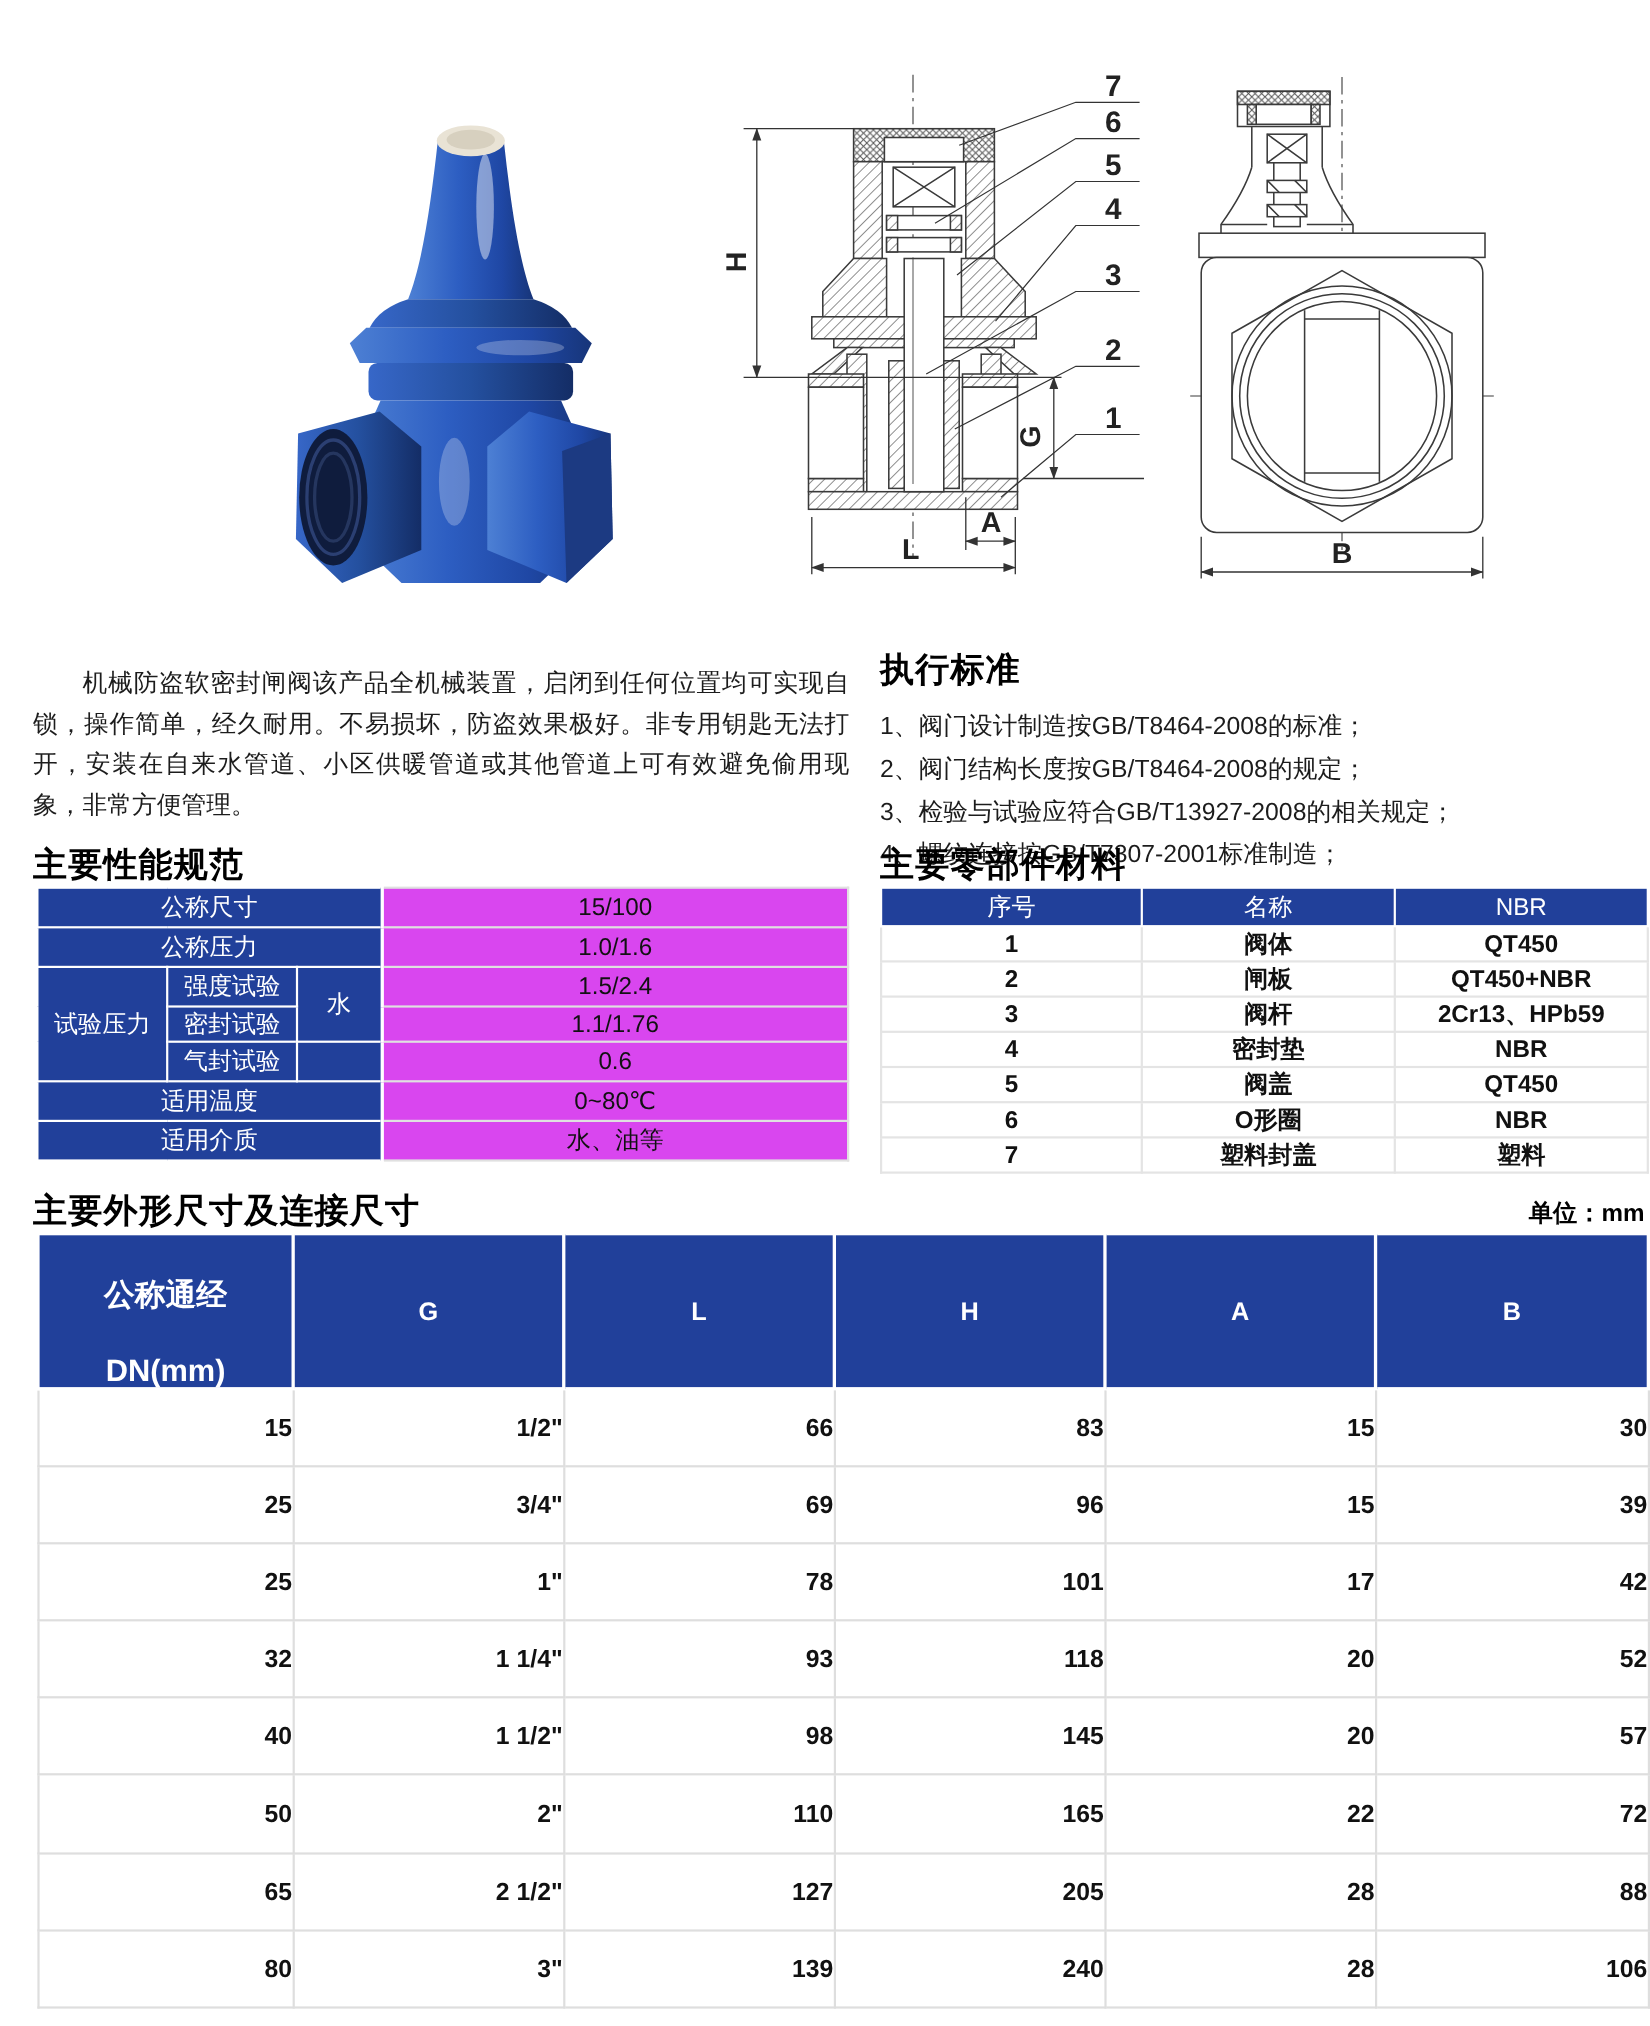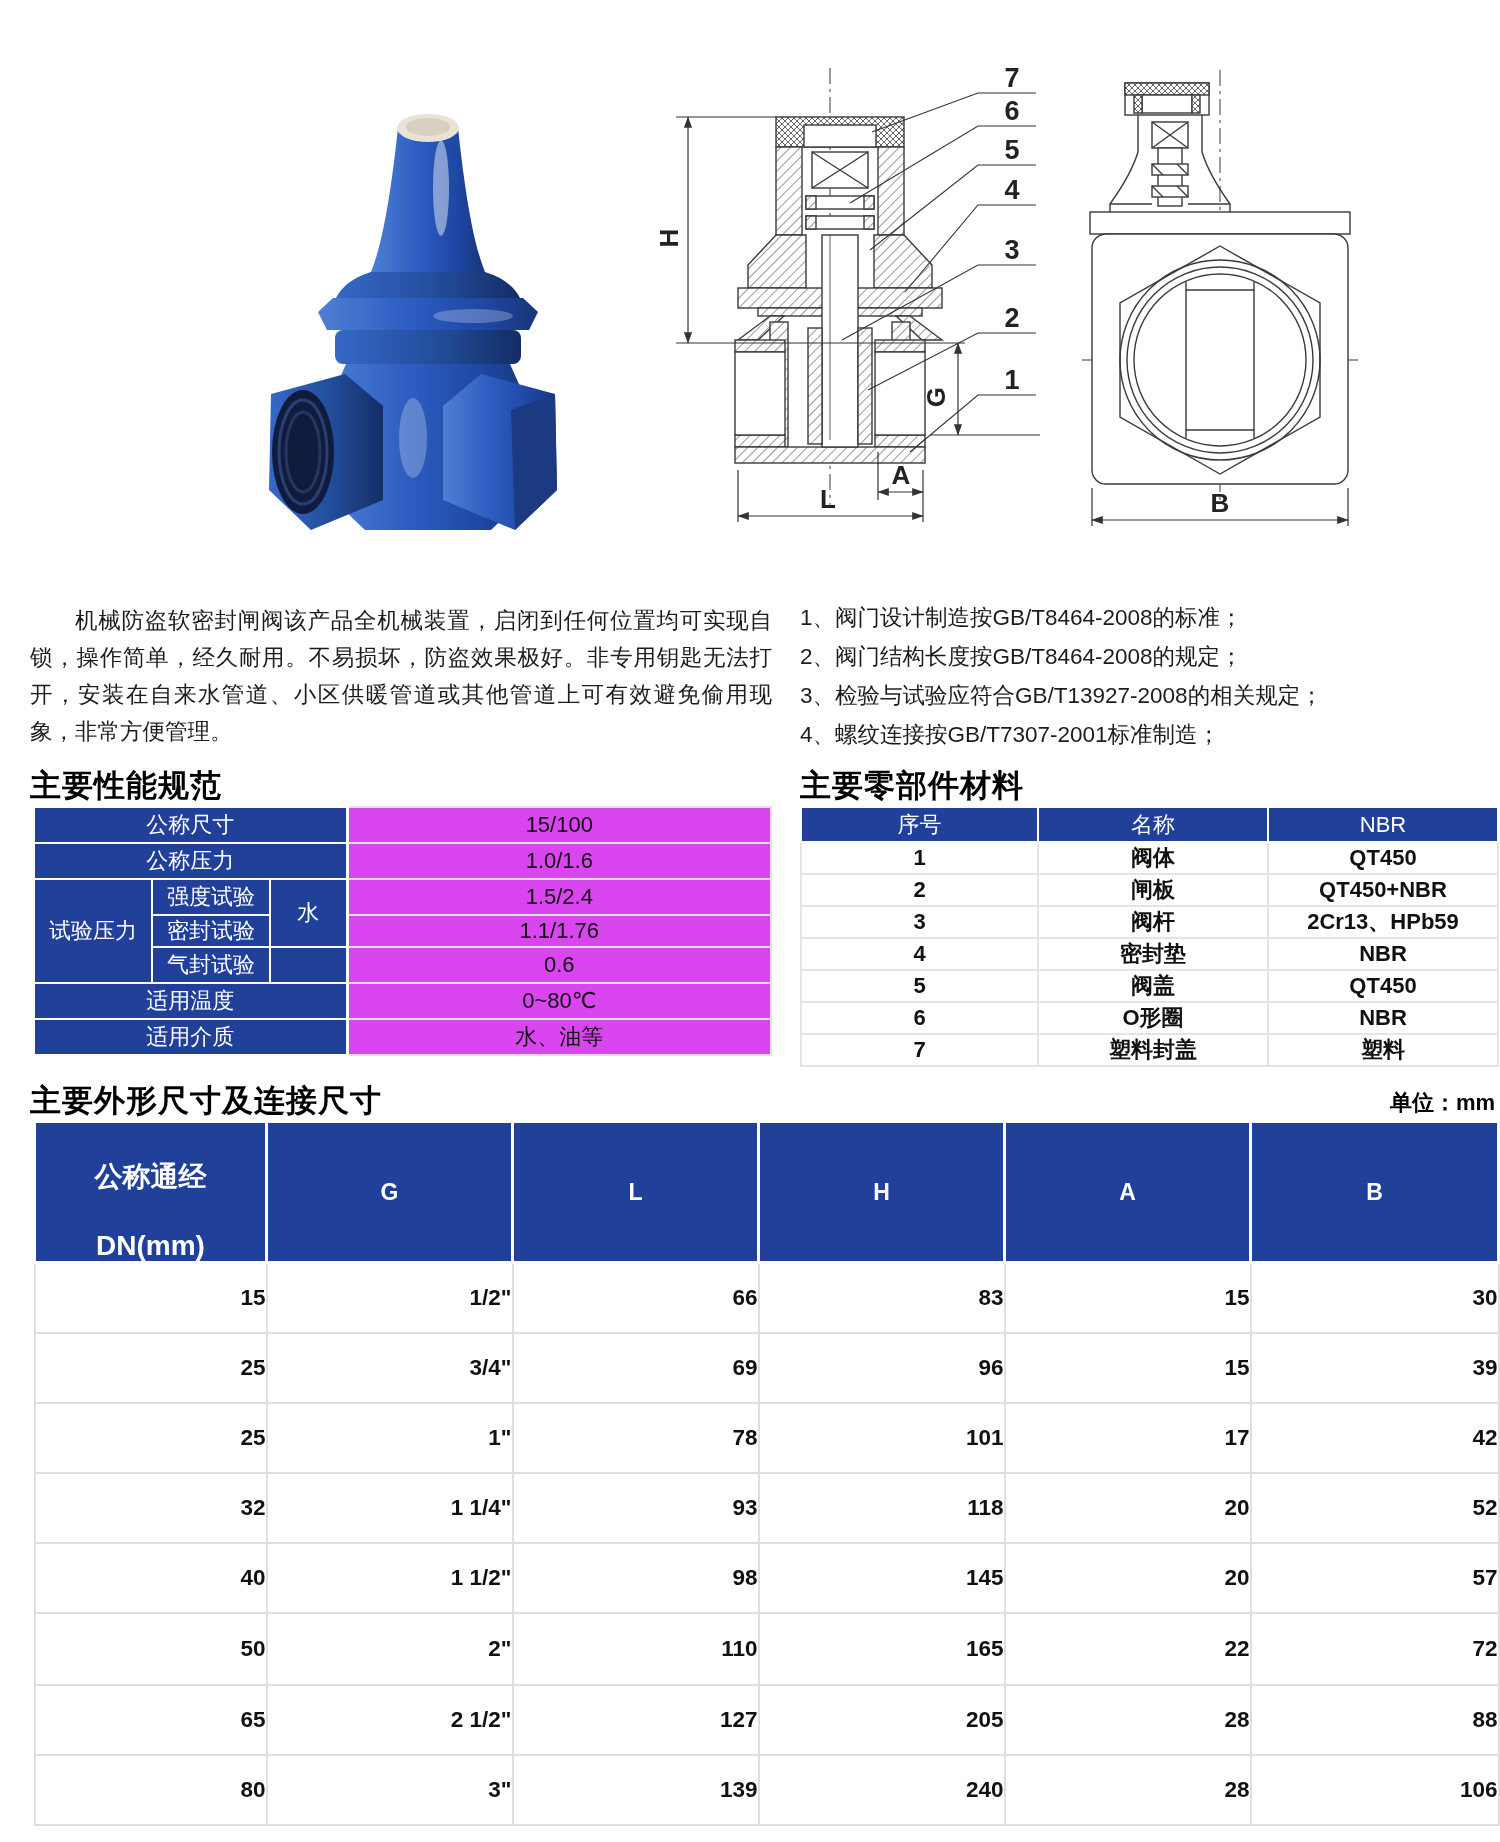--- a/index.html
+++ b/index.html
@@ -220,20 +220,21 @@
       <line x1="32" y1="480" x2="288" y2="480" marker-start="url(#arr)" marker-end="url(#arr)"></line>
     </g>
     <text x="160" y="472" text-anchor="middle" fill="#222" font-size="26" font-weight="bold">B</text>
   </svg>
 
   <div class="abs" style="left:30px;top:588px;width:742px">
     <p class="overview-body">机械防盗软密封闸阀该产品全机械装置，启闭到任何位置均可实现自锁，操作简单，经久耐用。不易损坏，防盗效果极好。非专用钥匙无法打开，安装在自来水管道、小区供暖管道或其他管道上可有效避免偷用现象，非常方便管理。</p>
   </div>
 
   <div class="abs" style="left:800px;top:588px;width:700px">
+    <h2 class="sec">执行标准</h2>
     <div style="margin-top:10px">
       <div class="std-item">1、阀门设计制造按GB/T8464-2008的标准；</div>
       <div class="std-item">2、阀门结构长度按GB/T8464-2008的规定；</div>
       <div class="std-item">3、检验与试验应符合GB/T13927-2008的相关规定；</div>
       <div class="std-item">4、螺纹连接按GB/T7307-2001标准制造；</div>
     </div>
   </div>
 
   <h2 class="sec abs" style="left:30px;top:765px">主要性能规范</h2>
   <table class="abs" style="left:33px;top:806px;width:737px">

